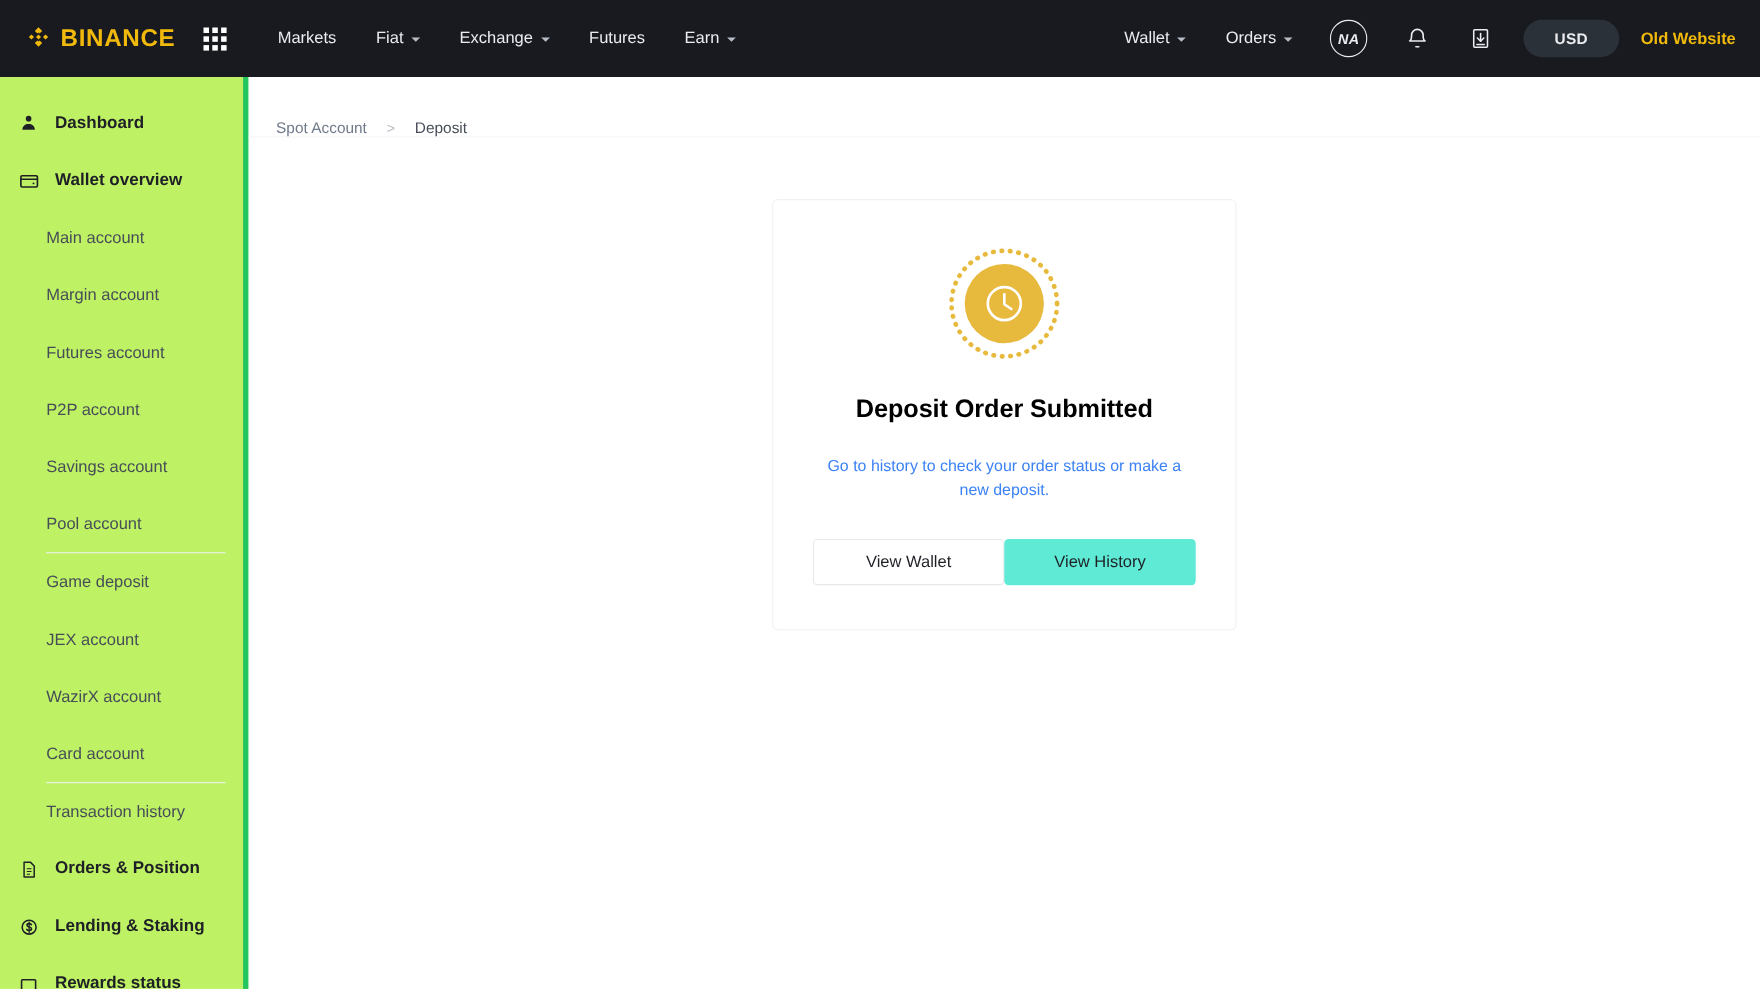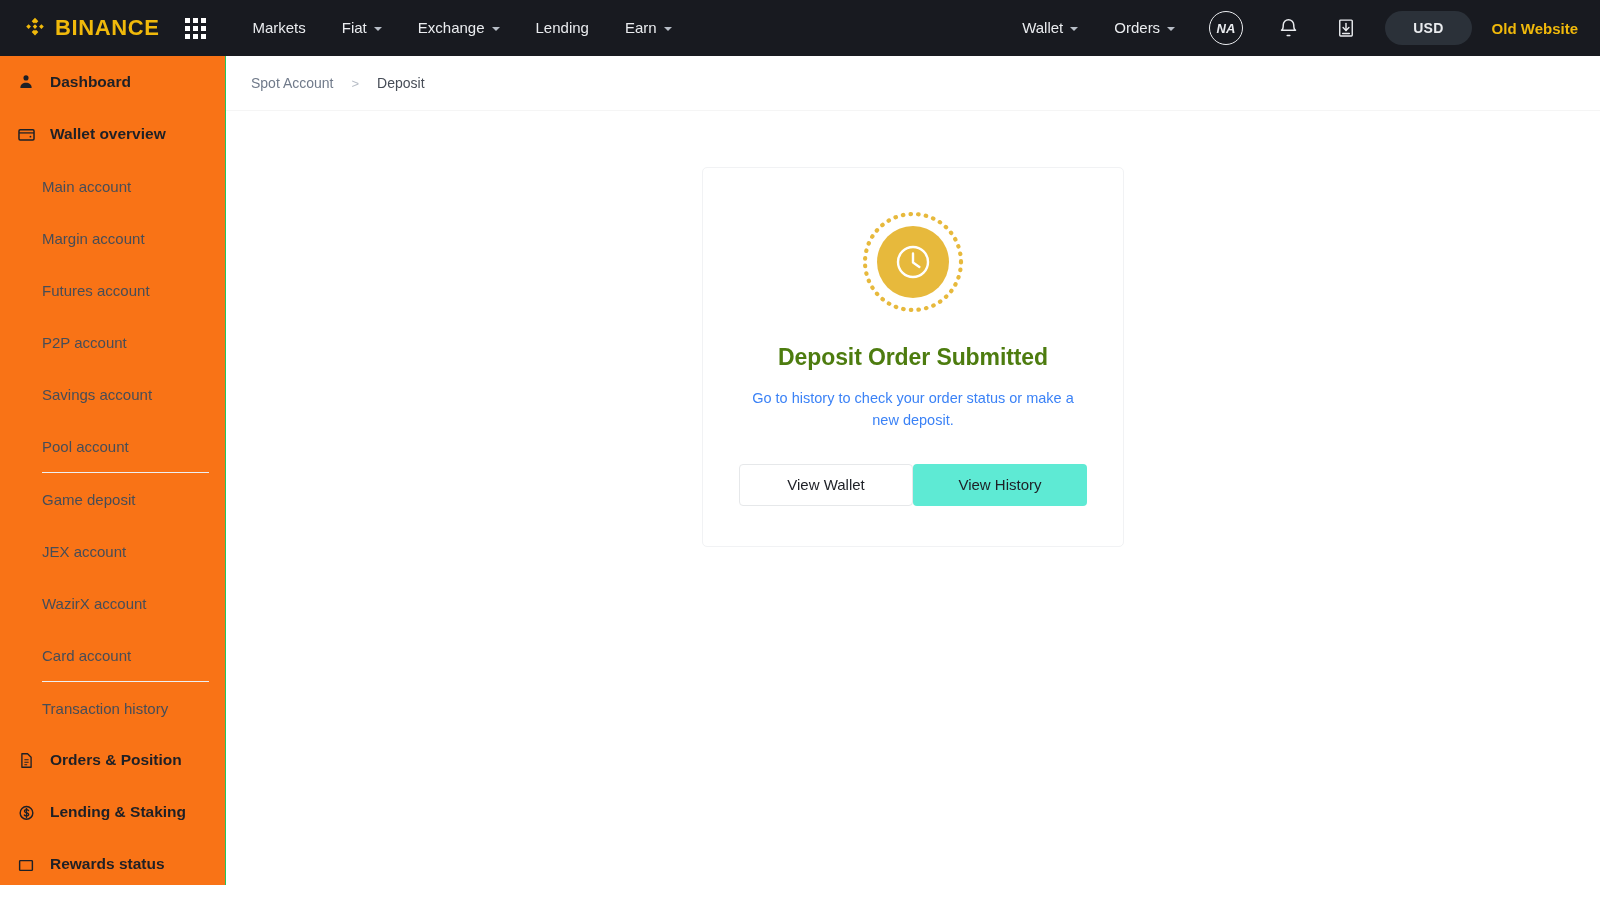--- a/index.html
+++ b/index.html
@@ -7,21 +7,21 @@
     width: 1600px;
     height: 899px;
     overflow: hidden;
     background: #ffffff;
     font-family: "Liberation Sans", sans-serif;
     -webkit-font-smoothing: antialiased;
   }
 
   
   .header {
-    height: 56px;
+    height: 70px;
     background: #181a20;
     display: flex;
     align-items: center;
     padding: 0 22px 0 22px;
     position: relative;
     z-index: 10;
   }
   .logo-wrap {
     display: flex;
     align-items: center;
@@ -123,23 +123,23 @@
   .body-wrap {
     display: flex;
     height: 829px;
     background: #ffffff;
   }
 
   
   .sidebar {
     width: 226px;
     min-width: 226px;
-    border-right: 1px solid #22c55e;
-    background: #f97316;
-    padding-top: 0;
+    border-right: 5px solid #22c55e;
+    background: #bef264;
+    padding-top: 16px;
     overflow: hidden;
     position: relative;
   }
   .side-row {
     display: flex;
     align-items: center;
     gap: 14px;
     height: 52px;
     padding: 0 16px;
     cursor: pointer;
@@ -171,21 +171,21 @@
 
   
   .main {
     flex: 1;
     background: #ffffff;
     position: relative;
   }
   .breadcrumb {
     height: 55px;
     display: flex;
-    align-items: center;
+    align-items: flex-end;
     gap: 18px;
     padding-left: 25px;
     border-bottom: 1px solid #f5f5f5;
     font-size: 14px;
   }
   .bc-link { color: #707a8a; cursor: pointer; }
   .bc-sep { color: #b7bdc6; font-size: 13px; }
   .bc-current { color: #474d57; cursor: pointer; }
 
   .card-area {
@@ -204,23 +204,23 @@
     align-items: center;
   }
   .status-badge-wrap {
     width: 104px; height: 104px;
     position: relative;
     display: flex; align-items: center; justify-content: center;
     margin-bottom: 30px;
   }
   .card-title {
     font-size: 23px;
-    color: #4d7c0f;
+    color: #000000;
     font-weight: 600;
-    margin-bottom: 16px;
+    margin-bottom: 28px;
     text-align: center;
     letter-spacing: -0.1px;
   }
   .card-desc {
     font-size: 14.5px;
     color: #3b82f6;
     line-height: 1.55;
     text-align: center;
     max-width: 345px;
     margin-bottom: 32px;
@@ -287,21 +287,21 @@
     </div>
     <div class="nav-item">
       <span>Fiat</span>
       <span class="caret"></span>
     </div>
     <div class="nav-item">
       <span>Exchange</span>
       <span class="caret"></span>
     </div>
     <div class="nav-item">
-      <span>Lending</span>
+      <span>Futures</span>
     </div>
     <div class="nav-item">
       <span>Earn</span>
       <span class="caret"></span>
     </div>
   </div>
 
   <div class="header-right">
     <div class="nav-item">
       <span>Wallet</span>

